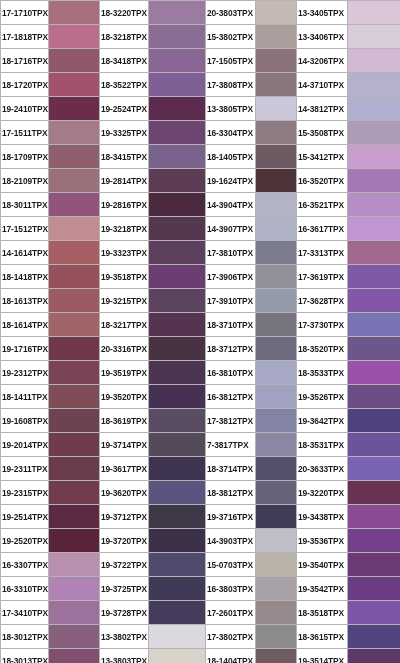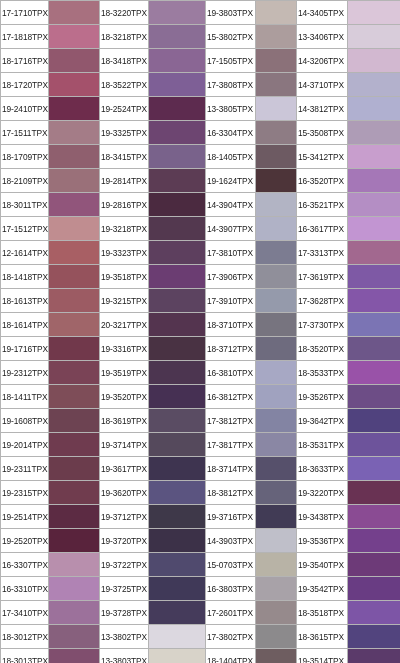--- a/index.html
+++ b/index.html
@@ -14,20 +14,21 @@
     overflow: hidden;
   }
   #swatch-table {
     width: 400px;
     height: 663px;
     border-collapse: collapse;
     table-layout: fixed;
   }
   #swatch-table tr {
     height: 24px;
+    font-weight: bold;
   }
   td {
     padding: 0;
     margin: 0;
     border: 1px solid #b4b4b4;
     vertical-align: middle;
     overflow: hidden;
     white-space: nowrap;
   }
   td.code {
@@ -65,23 +66,23 @@
       <col class="c-chip-c">
     <col class="c-code-d">
       <col class="c-chip-d">
   </colgroup>
   <tbody>
       <tr>
         <td class="code">17-1710TPX</td>
         <td class="chip" style="background: rgb(168, 112, 127);"></td>
         <td class="code">18-3220TPX</td>
         <td class="chip" style="background: rgb(155, 124, 160);"></td>
-        <td class="code">19-3803TPX</td>
+        <td class="code">20-3803TPX</td>
         <td class="chip" style="background: rgb(196, 185, 179);"></td>
-        <td class="code">14-3405TPX</td>
+        <td class="code">13-3405TPX</td>
         <td class="chip" style="background: rgb(219, 198, 217);"></td>
       </tr>
       <tr>
         <td class="code">17-1818TPX</td>
         <td class="chip" style="background: rgb(187, 110, 140);"></td>
         <td class="code">18-3218TPX</td>
         <td class="chip" style="background: rgb(138, 109, 149);"></td>
         <td class="code">15-3802TPX</td>
         <td class="chip" style="background: rgb(172, 157, 157);"></td>
         <td class="code">13-3406TPX</td>
@@ -161,21 +162,21 @@
         <td class="code">17-1512TPX</td>
         <td class="chip" style="background: rgb(192, 141, 144);"></td>
         <td class="code">19-3218TPX</td>
         <td class="chip" style="background: rgb(83, 56, 79);"></td>
         <td class="code">14-3907TPX</td>
         <td class="chip" style="background: rgb(176, 178, 198);"></td>
         <td class="code">16-3617TPX</td>
         <td class="chip" style="background: rgb(194, 149, 210);"></td>
       </tr>
       <tr>
-        <td class="code">12-1614TPX</td>
+        <td class="code">14-1614TPX</td>
         <td class="chip" style="background: rgb(168, 95, 100);"></td>
         <td class="code">19-3323TPX</td>
         <td class="chip" style="background: rgb(93, 63, 94);"></td>
         <td class="code">17-3810TPX</td>
         <td class="chip" style="background: rgb(124, 124, 145);"></td>
         <td class="code">17-3313TPX</td>
         <td class="chip" style="background: rgb(162, 104, 143);"></td>
       </tr>
       <tr>
         <td class="code">18-1418TPX</td>
@@ -193,31 +194,31 @@
         <td class="code">19-3215TPX</td>
         <td class="chip" style="background: rgb(92, 67, 96);"></td>
         <td class="code">17-3910TPX</td>
         <td class="chip" style="background: rgb(149, 154, 171);"></td>
         <td class="code">17-3628TPX</td>
         <td class="chip" style="background: rgb(132, 86, 168);"></td>
       </tr>
       <tr>
         <td class="code">18-1614TPX</td>
         <td class="chip" style="background: rgb(160, 101, 105);"></td>
-        <td class="code">20-3217TPX</td>
+        <td class="code">18-3217TPX</td>
         <td class="chip" style="background: rgb(84, 52, 79);"></td>
         <td class="code">18-3710TPX</td>
         <td class="chip" style="background: rgb(119, 116, 127);"></td>
         <td class="code">17-3730TPX</td>
         <td class="chip" style="background: rgb(123, 116, 180);"></td>
       </tr>
       <tr>
         <td class="code">19-1716TPX</td>
         <td class="chip" style="background: rgb(113, 56, 75);"></td>
-        <td class="code">19-3316TPX</td>
+        <td class="code">20-3316TPX</td>
         <td class="chip" style="background: rgb(73, 50, 67);"></td>
         <td class="code">18-3712TPX</td>
         <td class="chip" style="background: rgb(110, 107, 126);"></td>
         <td class="code">18-3520TPX</td>
         <td class="chip" style="background: rgb(109, 86, 137);"></td>
       </tr>
       <tr>
         <td class="code">19-2312TPX</td>
         <td class="chip" style="background: rgb(122, 67, 86);"></td>
         <td class="code">19-3519TPX</td>
@@ -245,33 +246,33 @@
         <td class="code">17-3812TPX</td>
         <td class="chip" style="background: rgb(131, 132, 163);"></td>
         <td class="code">19-3642TPX</td>
         <td class="chip" style="background: rgb(80, 66, 126);"></td>
       </tr>
       <tr>
         <td class="code">19-2014TPX</td>
         <td class="chip" style="background: rgb(111, 59, 79);"></td>
         <td class="code">19-3714TPX</td>
         <td class="chip" style="background: rgb(85, 73, 92);"></td>
-        <td class="code">17-3817TPX</td>
+        <td class="code">7-3817TPX</td>
         <td class="chip" style="background: rgb(138, 135, 164);"></td>
         <td class="code">18-3531TPX</td>
         <td class="chip" style="background: rgb(109, 83, 155);"></td>
       </tr>
       <tr>
         <td class="code">19-2311TPX</td>
         <td class="chip" style="background: rgb(107, 60, 76);"></td>
         <td class="code">19-3617TPX</td>
         <td class="chip" style="background: rgb(62, 52, 80);"></td>
         <td class="code">18-3714TPX</td>
         <td class="chip" style="background: rgb(86, 80, 107);"></td>
-        <td class="code">18-3633TPX</td>
+        <td class="code">20-3633TPX</td>
         <td class="chip" style="background: rgb(122, 98, 180);"></td>
       </tr>
       <tr>
         <td class="code">19-2315TPX</td>
         <td class="chip" style="background: rgb(112, 60, 78);"></td>
         <td class="code">19-3620TPX</td>
         <td class="chip" style="background: rgb(91, 84, 128);"></td>
         <td class="code">18-3812TPX</td>
         <td class="chip" style="background: rgb(102, 99, 122);"></td>
         <td class="code">19-3220TPX</td>

